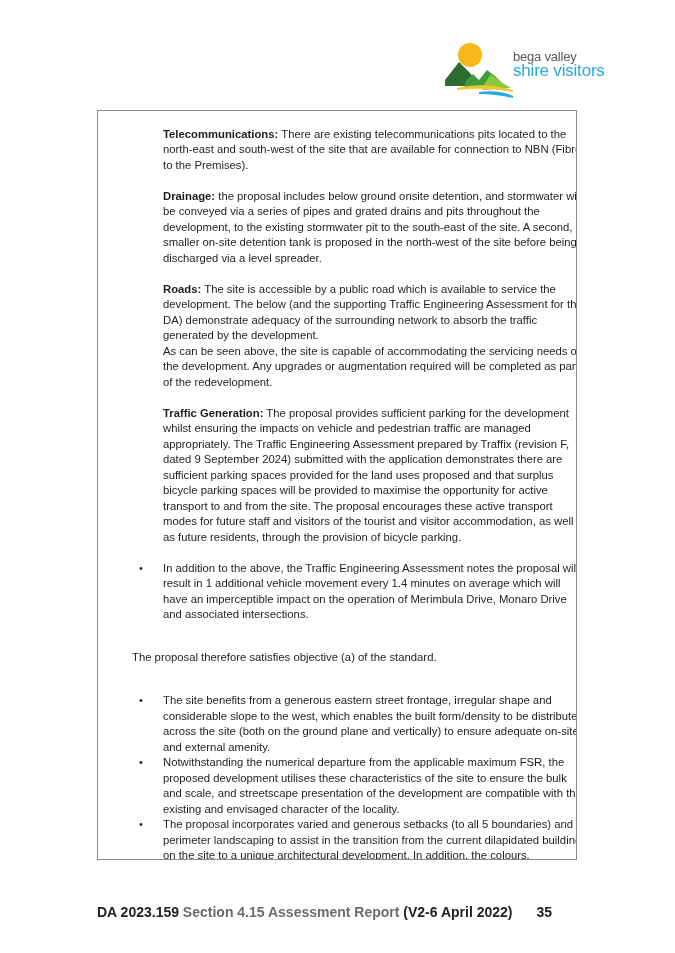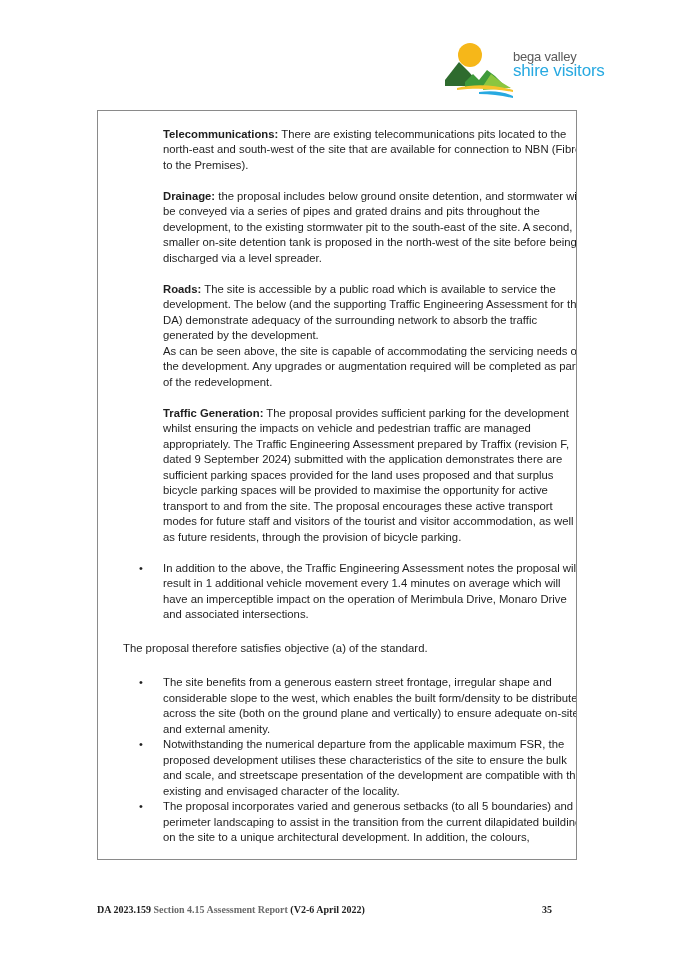--- a/index.html
+++ b/index.html
@@ -21,29 +21,29 @@
       position: absolute; left: 97px; top: 110px; width: 480px; height: 750px;
       border: 1px solid #8a8a8a; box-sizing: border-box; overflow: hidden;
     }
     .content {
       position: absolute; left: 16px; top: 0; width: 100%;
       font-size: 11.3px; line-height: 15.5px; color: #1e1e1e;
     }
     .para { margin: 0; padding-left: 49px; padding-right: 6px; }
     .para b { font-weight: bold; }
     .gap { height: 15.5px; }
-    .plain { margin: 3px; padding-left: 6px; padding-right: 6px; }
+    .plain { margin: 12px; padding-left: 6px; padding-right: 6px; }
     ul.bullets { list-style: none; margin: 0; padding: 0; }
     ul.bullets li { position: relative; padding-left: 49px; padding-right: 6px; }
     ul.bullets li .dot {
       position: absolute; left: 25px; top: 0; font-size: 11px;
     }
     .footer {
       position: absolute; left: 97px; top: 904px; width: 455px;
-      font-size: 10px; font-weight: bold; color: #222; font-family: Liberation Serif, serif;
+      font-size: 14px; font-weight: bold; color: #222;
     }
     .footer .grey { color: #6b6b6b; }
     .footer .page { position: absolute; right: 0; top: 0; margin-left: 44px; }
   </style>
 </head>
 <body>
 
 <div class="logo">
   <svg width="70" height="60" viewBox="0 0 70 60">
     <circle cx="27" cy="15" r="12" fill="#f6b719"></circle>

